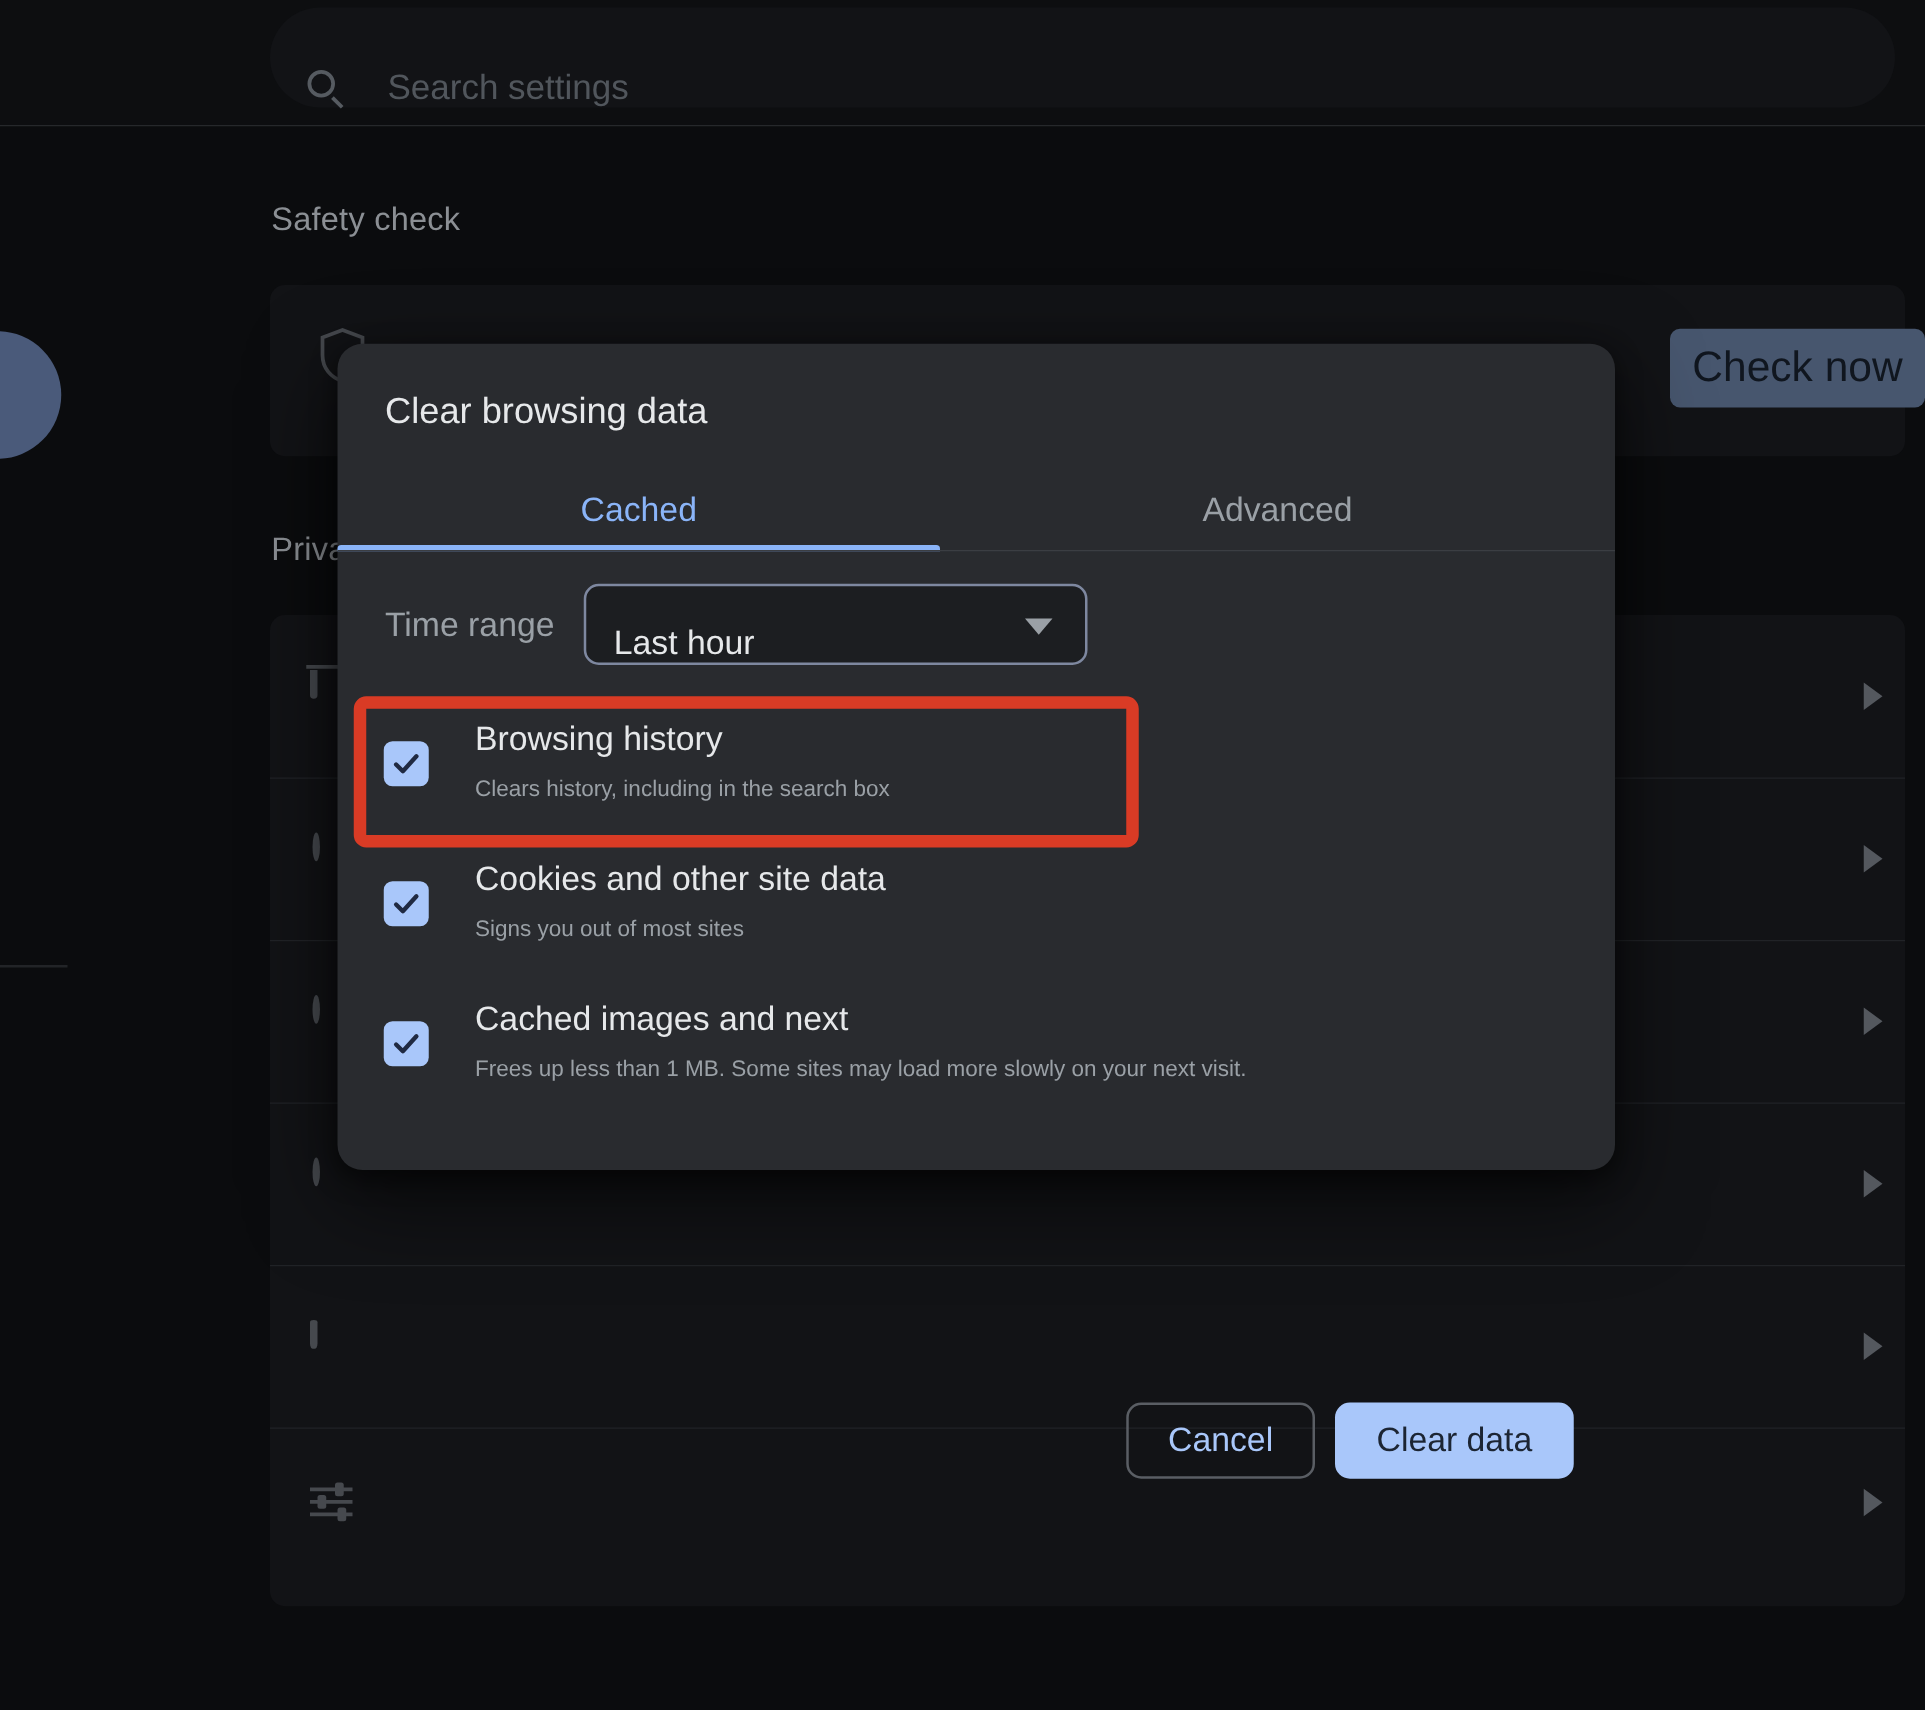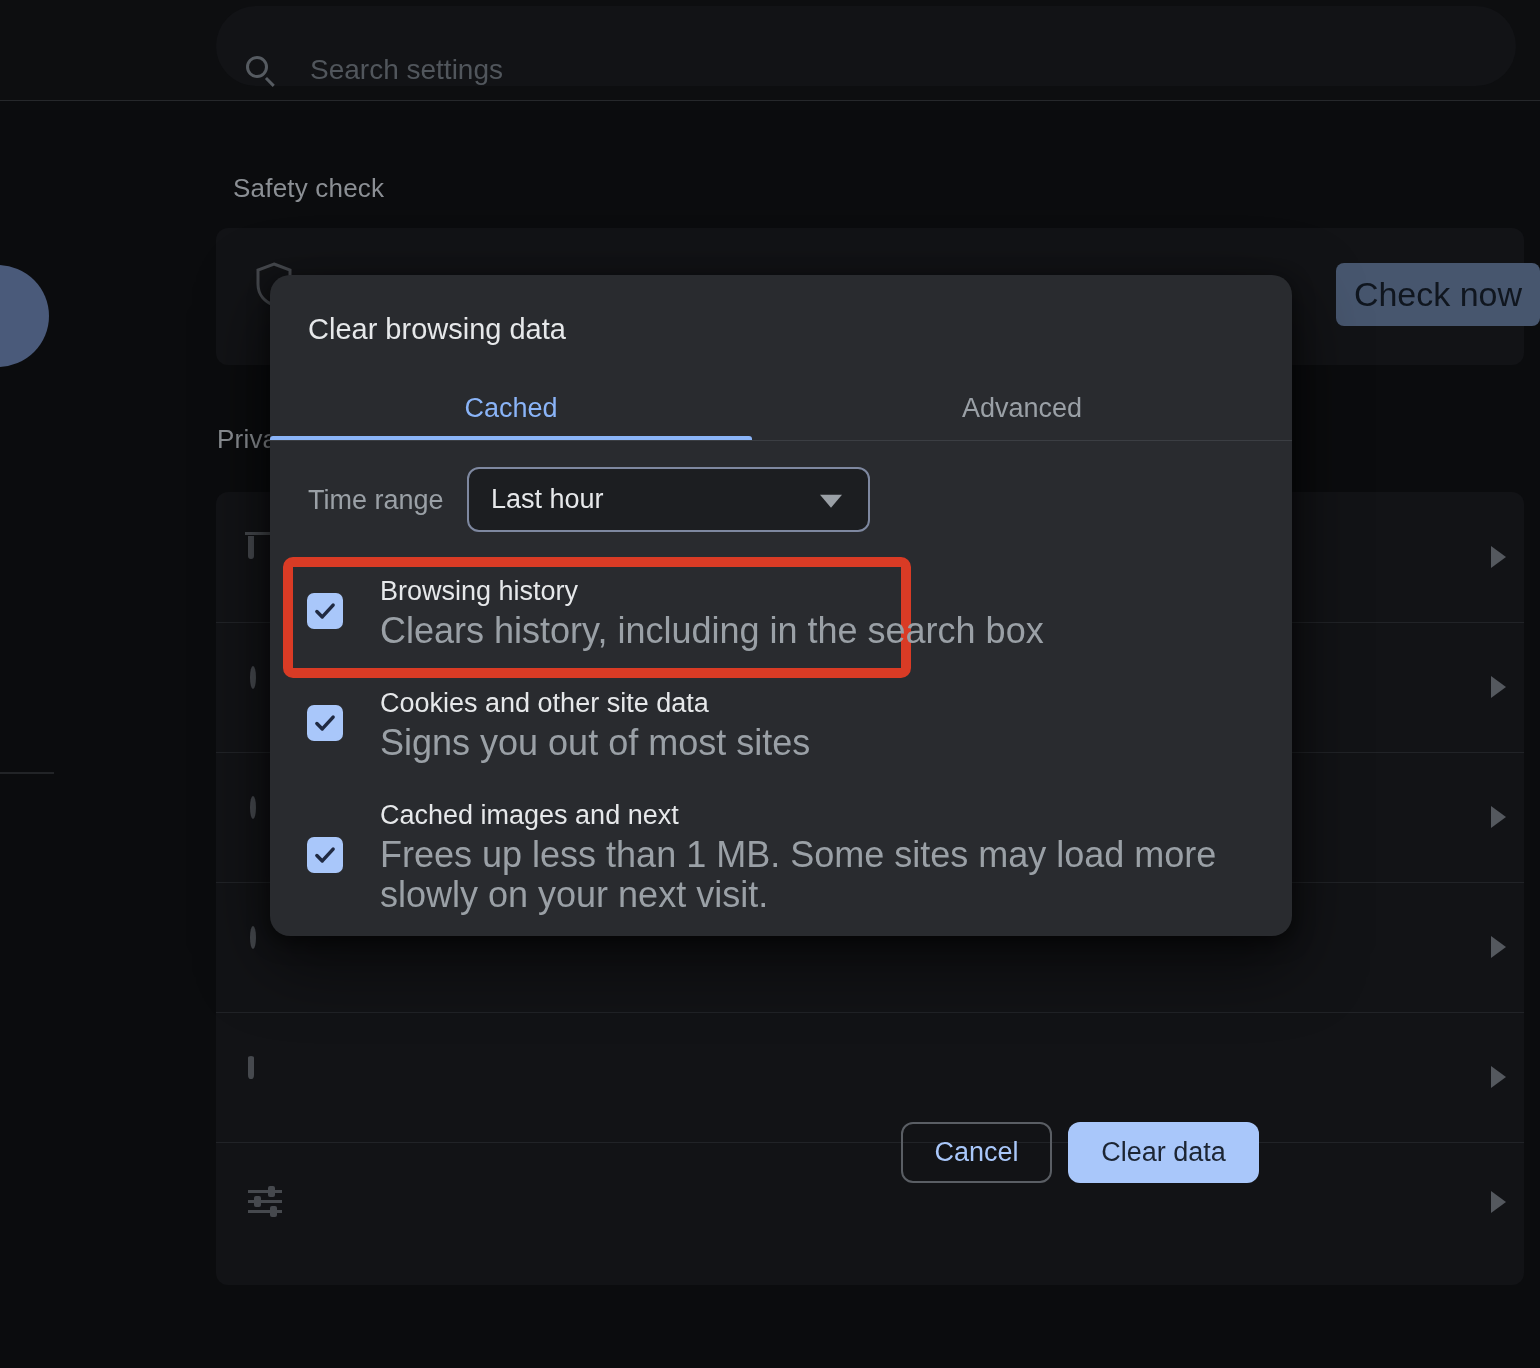--- a/index.html
+++ b/index.html
@@ -68,37 +68,37 @@
          justify-content:center; font-size:27px; font-weight:500; cursor:pointer; }
   .tab-basic { left:0; width:482px; color:#8ab4f8; }
   .tab-advanced { left:482px; width:540px; color:#9aa0a6; }
   .tab-underline { position:absolute; left:0; top:161px; width:482px; height:5px;
                    background:#8ab4f8; border-radius:3px 3px 0 0; }
   .tab-divider { position:absolute; left:0; top:165px; width:1022px; height:1px; background:#3b3e43; }
 
   .time-label { position:absolute; left:38px; top:208px; font-size:27px; color:#9aa0a6; line-height:34px; }
   .time-select { position:absolute; left:197px; top:192px; width:403px; height:65px;
                  border:2px solid #7e88a0; border-radius:12px; background:#1c1e21;
-                 display:flex; align-items:center; cursor:pointer; }
+                 display:flex; align-items:flex-end; cursor:pointer; }
   .time-value { margin-left:22px; font-size:27px; color:#e6e8ea; }
   .select-caret { position:absolute; right:26px; top:50%; transform:translateY(-40%);
                   width:0; height:0; border-left:11px solid transparent; border-right:11px solid transparent;
                   border-top:13px solid #9aa0a6; }
 
   .annotation-box { position:absolute; left:13px; top:282px; width:628px; height:121px;
                     border:10px solid #d93b25; border-radius:10px; pointer-events:none; }
 
   .cb-row { position:absolute; left:37px; display:flex; align-items:center; gap:37px; cursor:pointer; }
   .cb-row.r1 { top:296px; } .cb-row.r2 { top:408px; } .cb-row.r3 { top:520px; }
   .checkbox { flex:0 0 auto; width:36px; height:36px; border-radius:7px; background:#a9c7fa;
               display:flex; align-items:center; justify-content:center; }
   .checkbox svg { display:block; }
   .cb-text { max-width:872px; }
   .cb-title { font-size:27px; color:#e6e8ea; line-height:40px; }
-  .cb-desc { font-size:36px; color:#9aa0a6; line-height:40px; }
+  .cb-desc { font-size:18px; color:#9aa0a6; line-height:40px; }
 
   .dlg-btn { position:absolute; top:847px; height:61px; border-radius:12px;
              font-family:inherit; font-size:27px; font-weight:500; cursor:pointer; }
   .btn-cancel { left:631px; width:151px; background:transparent; border:2px solid #5a5e64; color:#a9c7fa; }
   .btn-clear { left:798px; width:191px; background:#a9c7fa; border:none; color:#1c2533; }
 </style>
 </head>
 <body>
 
 <div class="screen">
@@ -106,21 +106,21 @@
   <div class="toolbar">
     <div class="search-pill">
       <span class="search-glass">
         <span class="lens"></span>
           <span class="handle"></span>
       </span>
       <input class="search-input" type="text" placeholder="Search settings" style="">
     </div>
   </div>
 
-  <div class="section-heading" style="left:233px; top:160px;margin-top:13px;">Safety check</div>
+  <div class="section-heading" style="left:217px; top:160px;">Safety check</div>
 
   <div class="card safety-card">
     <span class="shield-frag">
       <svg width="36" height="44" viewBox="0 0 36 44">
         <path d="M18 2 L34 8 V22 C34 33 27 40 18 43 C9 40 2 33 2 22 V8 Z" fill="none" stroke="#46494e" stroke-width="3"></path>
       </svg>
     </span>
     <button class="check-now">Check now</button>
   </div>
 

